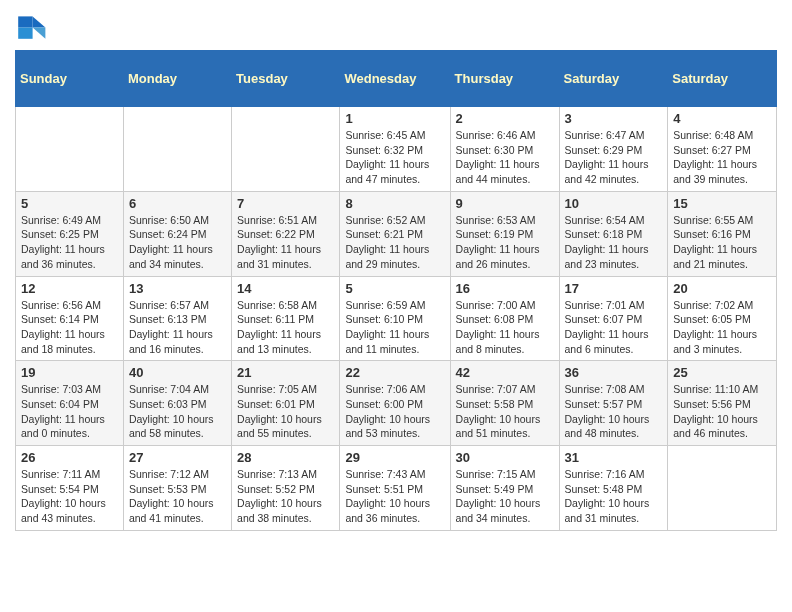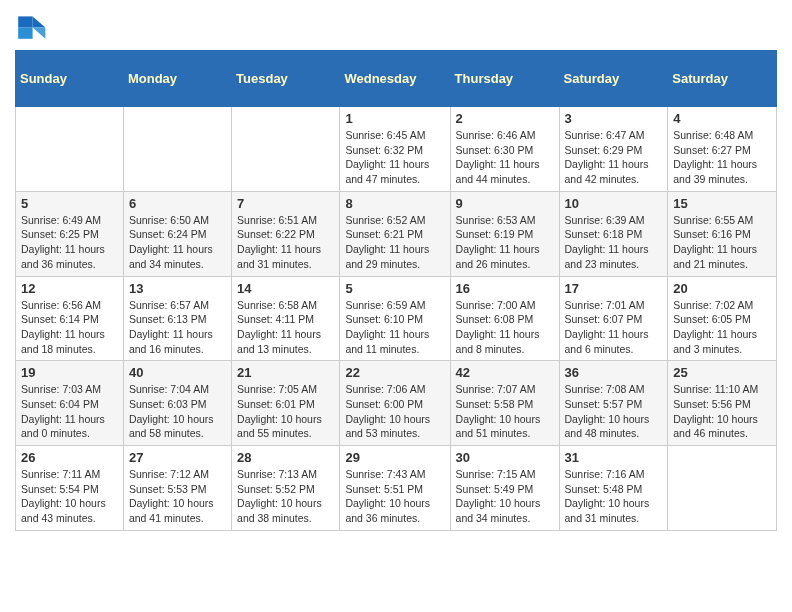--- a/index.html
+++ b/index.html
@@ -193,21 +193,21 @@
           </td>
           <td>
             <span class="day-number">9</span>
             <div class="day-info">Sunrise: 6:53 AM
 Sunset: 6:19 PM
 Daylight: 11 hours
 and 26 minutes.</div>
           </td>
           <td>
             <span class="day-number">10</span>
-            <div class="day-info">Sunrise: 6:39 AM
+            <div class="day-info">Sunrise: 6:54 AM
 Sunset: 6:18 PM
 Daylight: 11 hours
 and 23 minutes.</div>
           </td>
           <td>
             <span class="day-number">15</span>
             <div class="day-info">Sunrise: 6:55 AM
 Sunset: 6:16 PM
 Daylight: 11 hours
 and 21 minutes.</div>
@@ -224,21 +224,21 @@
           <td>
             <span class="day-number">13</span>
             <div class="day-info">Sunrise: 6:57 AM
 Sunset: 6:13 PM
 Daylight: 11 hours
 and 16 minutes.</div>
           </td>
           <td>
             <span class="day-number">14</span>
             <div class="day-info">Sunrise: 6:58 AM
-Sunset: 4:11 PM
+Sunset: 6:11 PM
 Daylight: 11 hours
 and 13 minutes.</div>
           </td>
           <td>
             <span class="day-number">5</span>
             <div class="day-info">Sunrise: 6:59 AM
 Sunset: 6:10 PM
 Daylight: 11 hours
 and 11 minutes.</div>
           </td>

